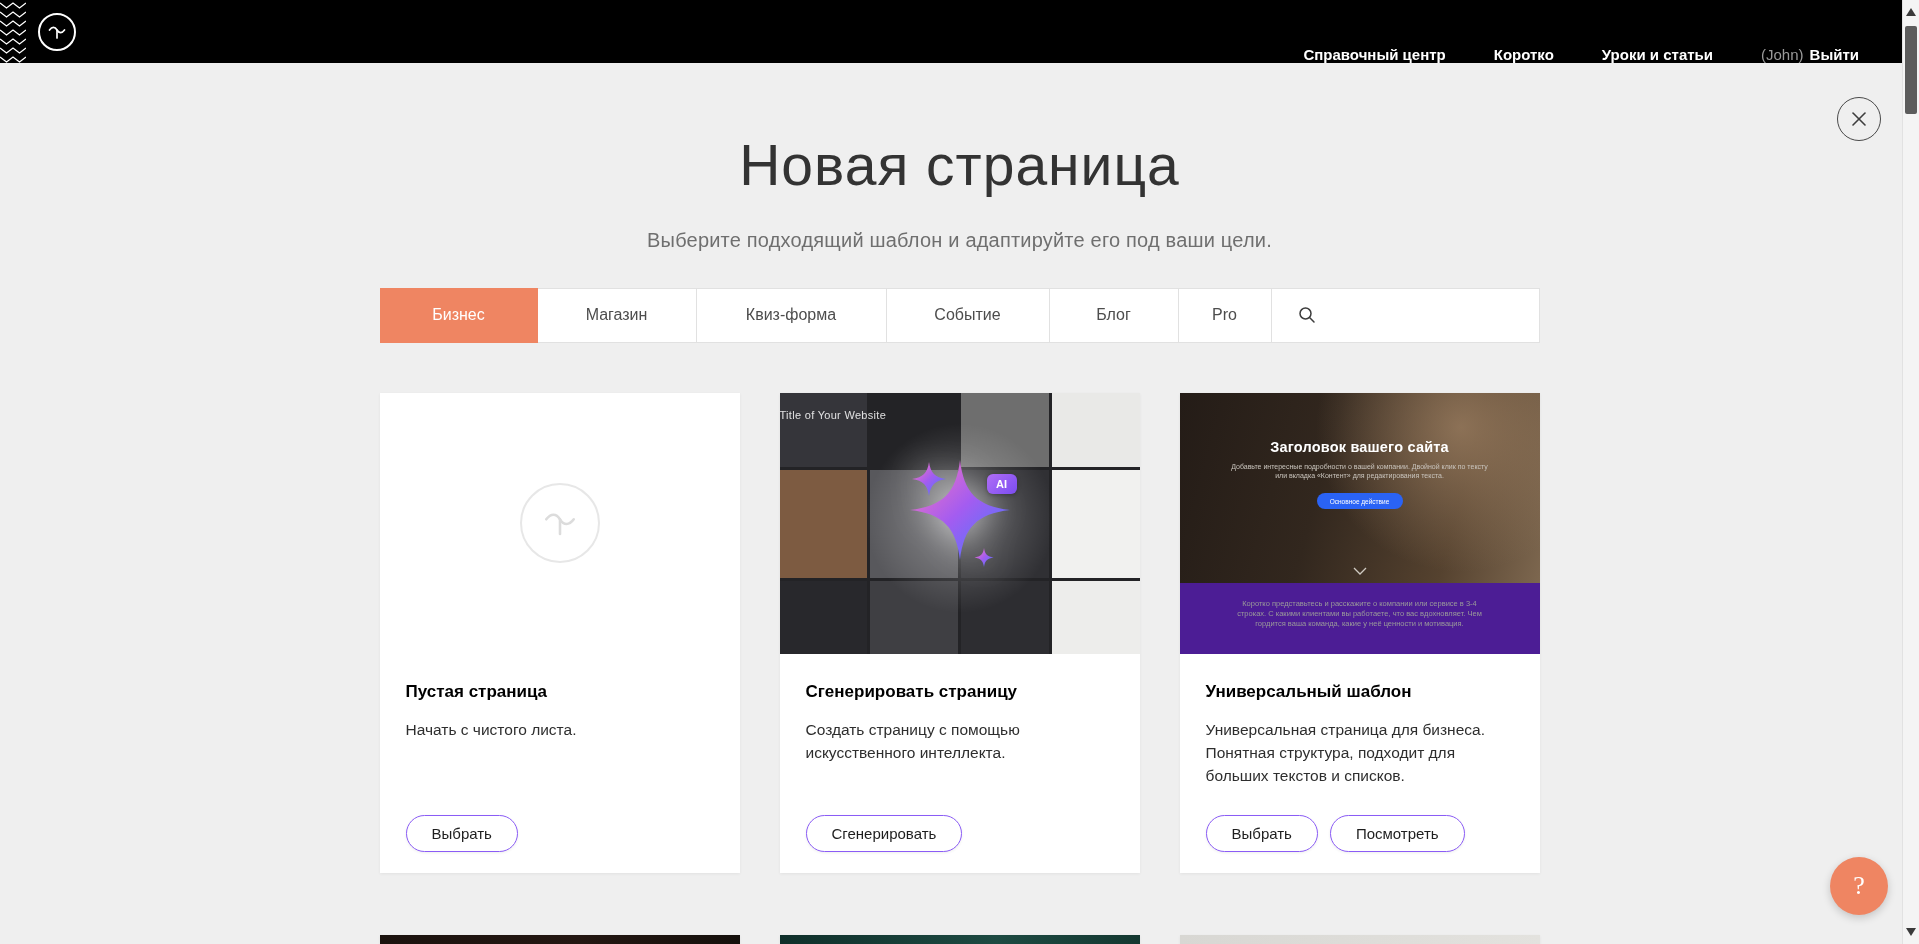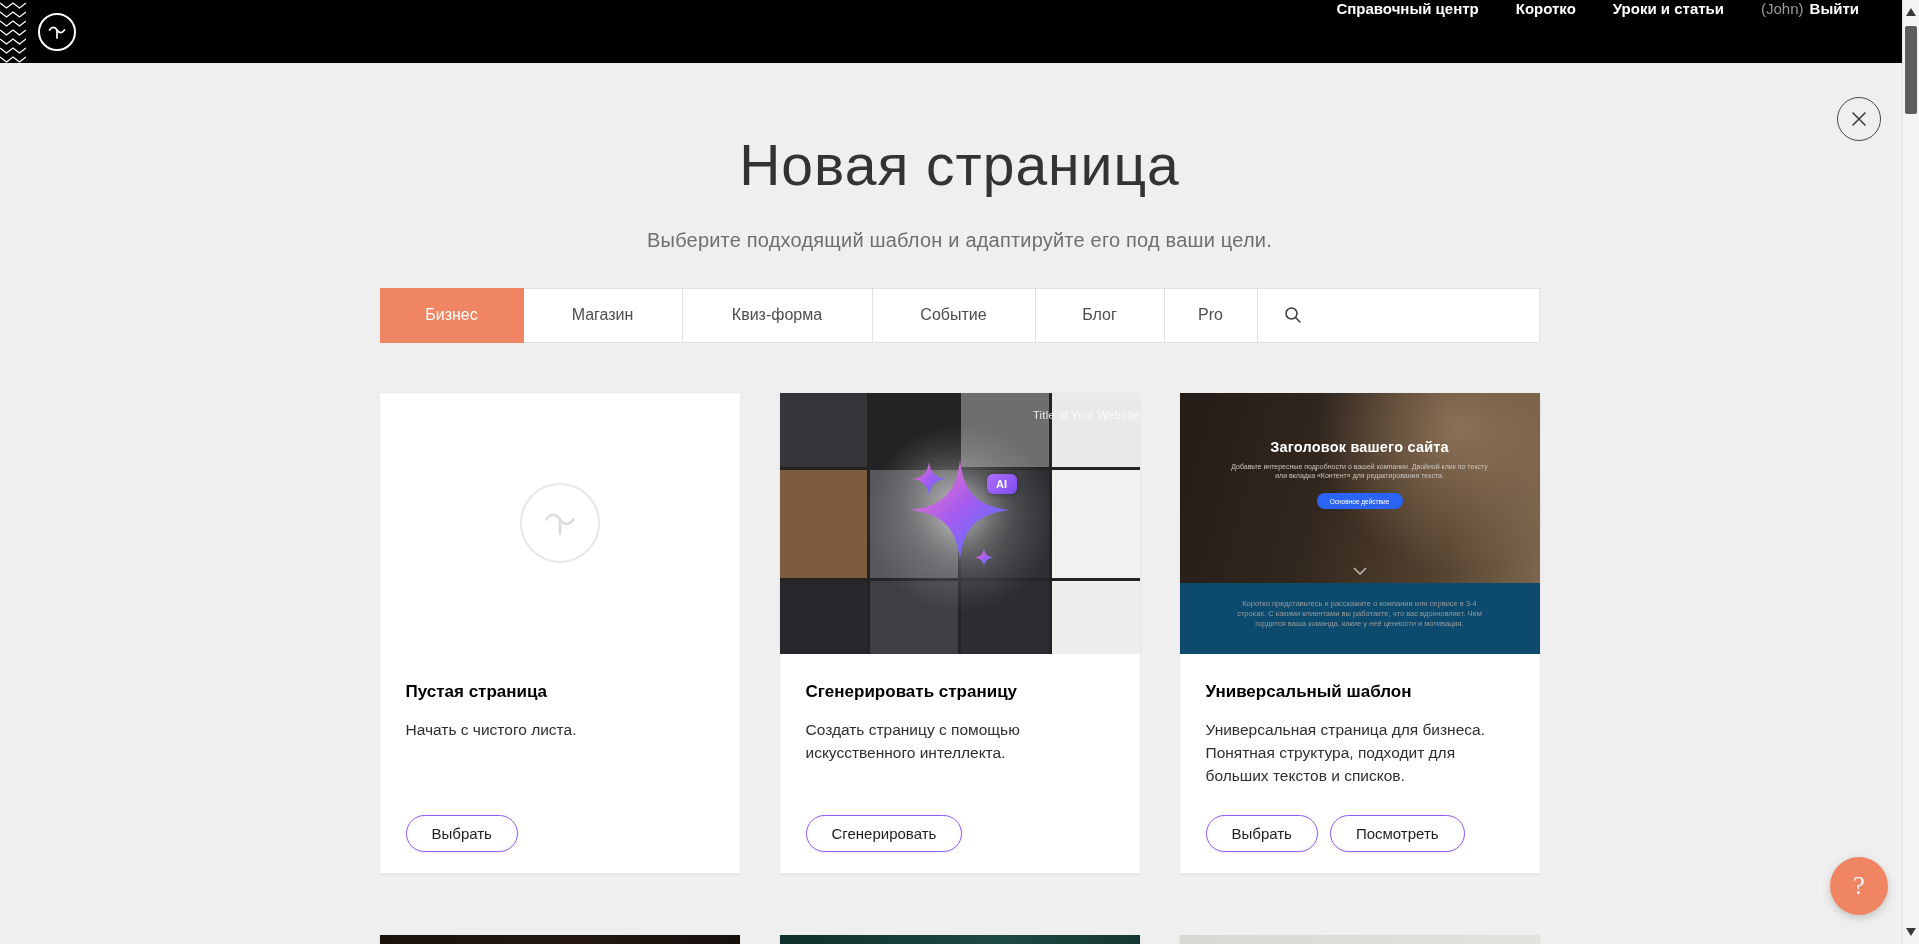--- a/index.html
+++ b/index.html
@@ -28,21 +28,21 @@
   .topnav { display:flex; align-items:stretch; }
   .nav-item {
     display:flex; align-items:center; padding:0 16px;
     font-size:15px; font-weight:bold; color:#fff; cursor:pointer;
     position:relative; white-space:nowrap;
   }
   .nav-item.active::after {
     content:""; position:absolute; left:4px; right:4px; bottom:0; height:5px;
     background:var(--accent);
   }
-  .topnav-right { margin-left:auto; display:flex; align-items:flex-start; gap:5px; }
+  .topnav-right { margin-left:auto; display:flex; align-items:flex-end; gap:16px; }
   .topnav-right .nav-item { padding:0 16px; }
   .user-block { display:flex; align-items:center; padding:0 0 0 16px; font-size:15px; white-space:nowrap; }
   .user-name { color:#9a9a9a; font-weight:normal; margin-right:6px; }
   .logout { color:#fff; font-weight:bold; cursor:pointer; }
 
   
   .scrollbar {
     position:absolute; top:0; right:0; width:17px; height:944px;
     background:#f4f4f4; border-left:1px solid #e2e2e2; z-index:20;
   }
@@ -80,21 +80,21 @@
     margin-top:36px; height:55px; display:flex;
     border:1px solid #e1e1e1; background:#fff;
   }
   .tab {
     display:flex; align-items:center; justify-content:center;
     font-size:16px; color:#4d4d4d; cursor:pointer;
     border-right:1px solid #e1e1e1; background:#fff;
   }
   .tab:last-child { border-right:none; }
   .tab.active { background:var(--accent); color:#fff; margin:-1px 0 -1px -1px; border:none; padding:1px 1px; }
-  .t0{width:144px}.t1{width:159px}.t2{width:197px}.t3{width:190px}
+  .t0{width:158px}.t1{width:159px}.t2{width:197px}.t3{width:190px}
   .t4{width:163px}.t5{width:129px}.t6{width:93px}.t7{width:71px}
 
   
   .cards-row { margin-top:50px; display:flex; gap:40px; }
   .cards-row.row2 { margin-top:62px; }
   .card {
     width:360px; height:480px; background:#fff; position:relative;
     box-shadow:0 1px 3px rgba(0,0,0,0.06); cursor:pointer;
   }
   .card-image { height:261px; position:relative; overflow:hidden; }
@@ -121,21 +121,21 @@
     position:absolute; inset:0; background:#232326;
     display:grid; grid-template-columns:1fr 1fr 1fr 1fr;
     grid-template-rows:74px 108px 82px; gap:3px;
   }
   .collage div { width:100%; height:100%; }
   .glow {
     position:absolute; inset:0;
     background:radial-gradient(circle at 50% 48%, rgba(255,255,255,0.30), rgba(255,255,255,0) 42%);
   }
   .collage-title {
-    position:absolute; top:16px; left:0; right:0; text-align:right;
+    position:absolute; top:16px; left:0; right:0; text-align:left;
     color:rgba(255,255,255,0.85); font-size:11px; letter-spacing:0.3px;
   }
   .sparkle {
     position:absolute; left:50%; top:48%; transform:translate(-50%,-50%);
     filter:drop-shadow(0 0 16px rgba(255,255,255,0.55));
   }
   .ai-badge {
     position:absolute; left:207px; top:81px; width:30px; height:20px;
     border-radius:6px; background:linear-gradient(135deg,#b06ef7,#7b4cf0);
     color:#fff; font-size:11px; font-weight:bold;
@@ -155,21 +155,21 @@
   .hero-sub {
     margin:7px auto 0; width:270px; font-size:7px; line-height:1.4; color:#c9c4bd;
   }
   .hero-btn {
     margin:12px auto 0; width:86px; height:16px; border-radius:8px;
     background:#2a63f5; color:#fff; font-size:6.5px;
     display:flex; align-items:center; justify-content:center; border:none; cursor:pointer;
   }
   .hero-chevron { position:absolute; bottom:8px; left:50%; transform:translateX(-50%); }
   .preview-body {
-    height:71px; background:#0c4a6e; padding:16px 48px 0; text-align:center;
+    height:71px; background:#4c1d95; padding:16px 48px 0; text-align:center;
   }
   .preview-text { font-size:7.5px; line-height:1.35; color:#9a9a9a; }
 
   
   .strip1 { background:linear-gradient(90deg,#1b120e,#241712 55%,#15100c); }
   .strip2 { background:linear-gradient(90deg,#0f2f2a,#1d4a42 60%,#143831); }
   .strip3 { background:linear-gradient(90deg,#d8d7d3,#e3e2de); }
 
   svg { display:block; }
 </style>

